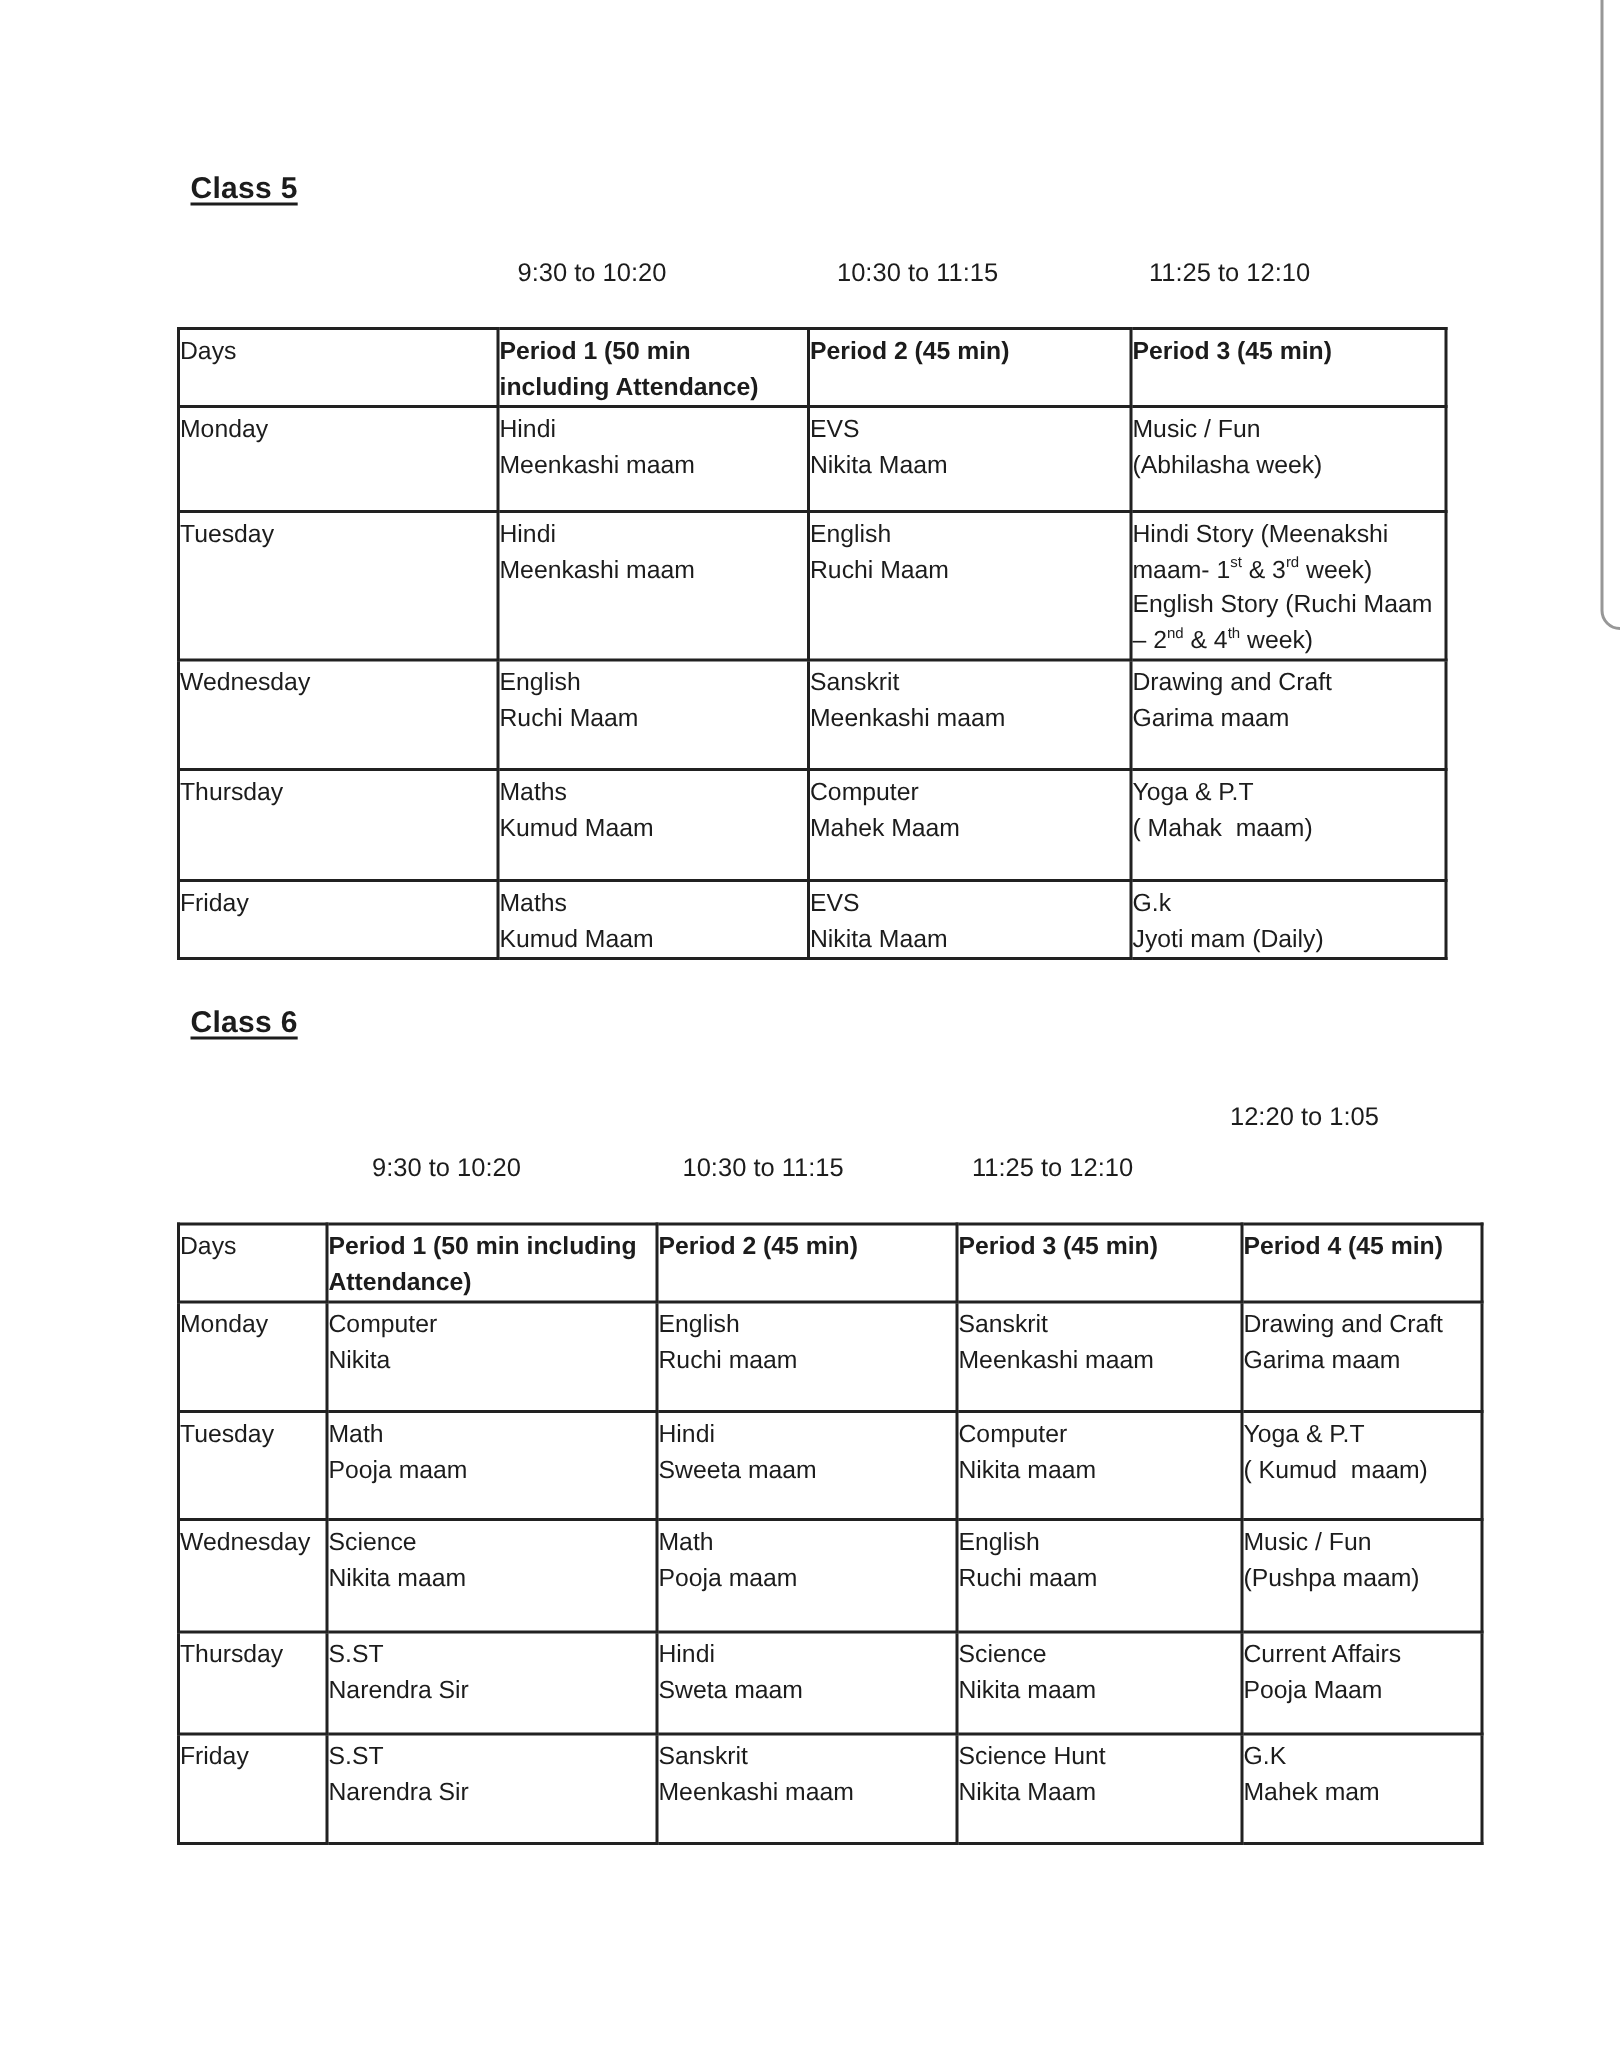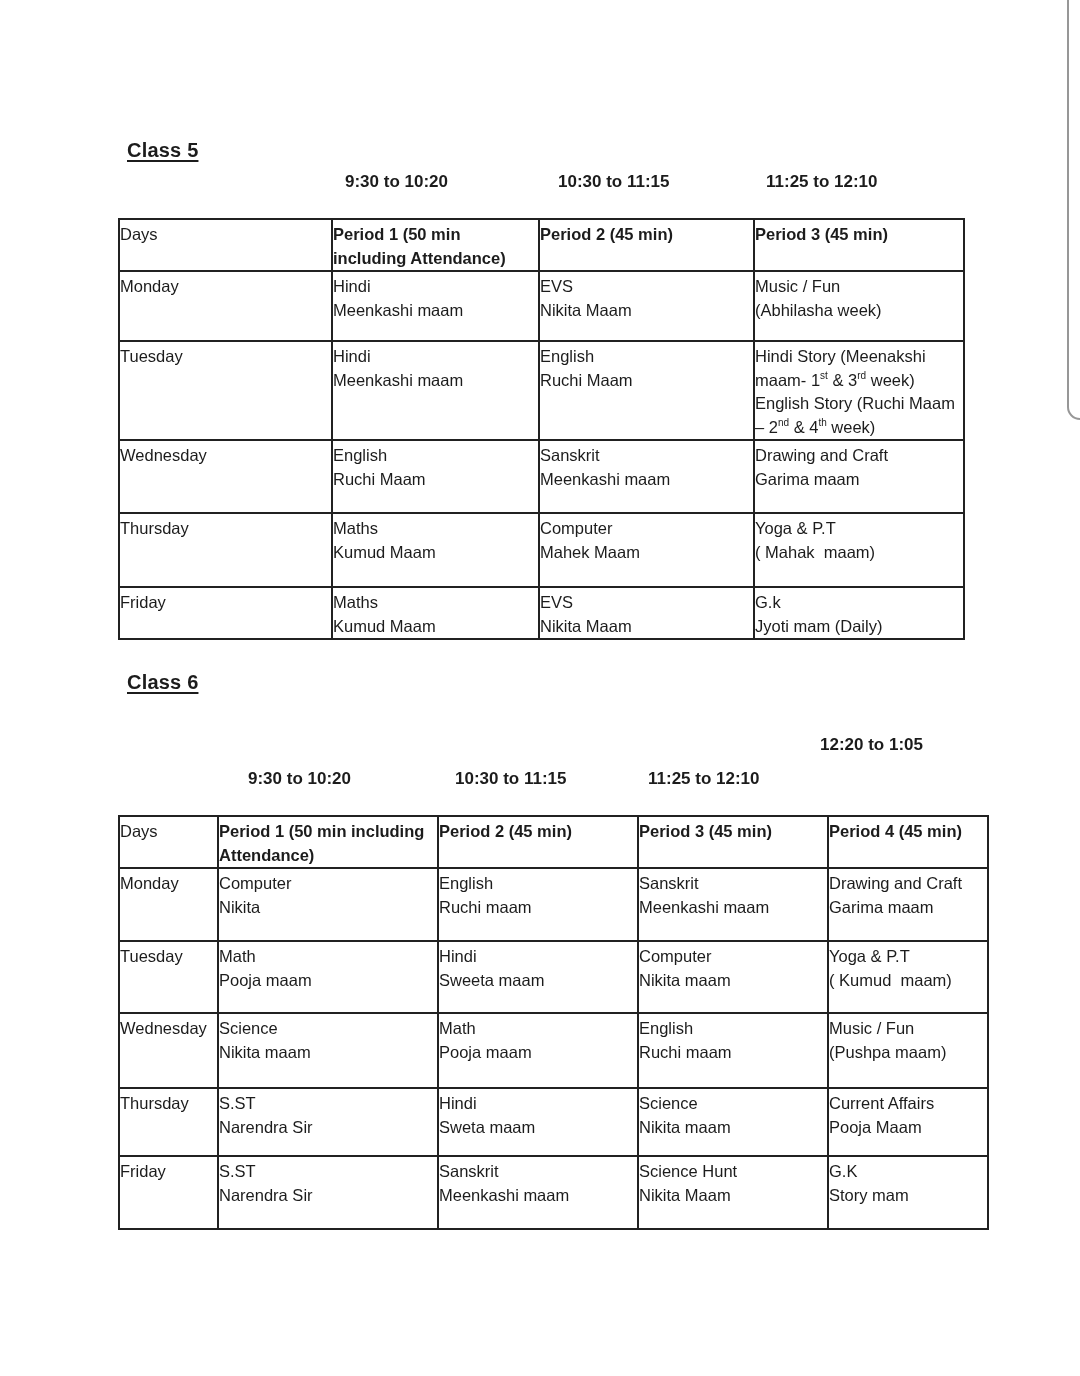--- a/index.html
+++ b/index.html
@@ -5,23 +5,23 @@
   html,body{margin:0;padding:0;background:#fff;}
   .page{
     position:relative;width:1080px;height:1376px;background:#ffffff;
     overflow:hidden;font-family:"Liberation Sans",sans-serif;color:#1c1c1c;
   }
   .title{
     position:absolute;font-size:20px;font-weight:700;
     text-decoration:underline;text-underline-offset:3px;text-decoration-thickness:2px;
     letter-spacing:.2px;
   }
-  #c5-title{left:127px;top:115px;margin-top:24px;}
+  #c5-title{left:127px;top:115px;}
   #c6-title{left:127px;top:671px;}
-  .ts{position:absolute;font-weight:700;font-size:17px;white-space:nowrap;}
+  .ts{position:absolute;font-weight:400;font-size:17px;white-space:nowrap;}
   #c5t0{left:345px;top:172px;}
   #c5t1{left:558px;top:172px;}
   #c5t2{left:766px;top:172px;}
   #c6t0{left:248px;top:769px;}
   #c6t1{left:455px;top:769px;}
   #c6t2{left:648px;top:769px;}
   #c6t3{left:820px;top:735px;}
   table{position:absolute;border-collapse:collapse;table-layout:fixed;}
   #t5{left:118px;top:218px;width:845px;}
   #t6{left:118px;top:815px;width:869px;}
@@ -248,21 +248,21 @@
       <td>
         <div class="ln">Sanskrit</div>
         <div class="ln">Meenkashi maam</div>
       </td>
       <td>
         <div class="ln">Science Hunt</div>
         <div class="ln">Nikita Maam</div>
       </td>
       <td>
         <div class="ln">G.K</div>
-        <div class="ln">Story mam</div>
+        <div class="ln">Mahek mam</div>
       </td>
     </tr>
   </tbody>
     </table>
 
   <div id="scrollbar-thumb"></div>
 
 </div>
 
 </body></html>

